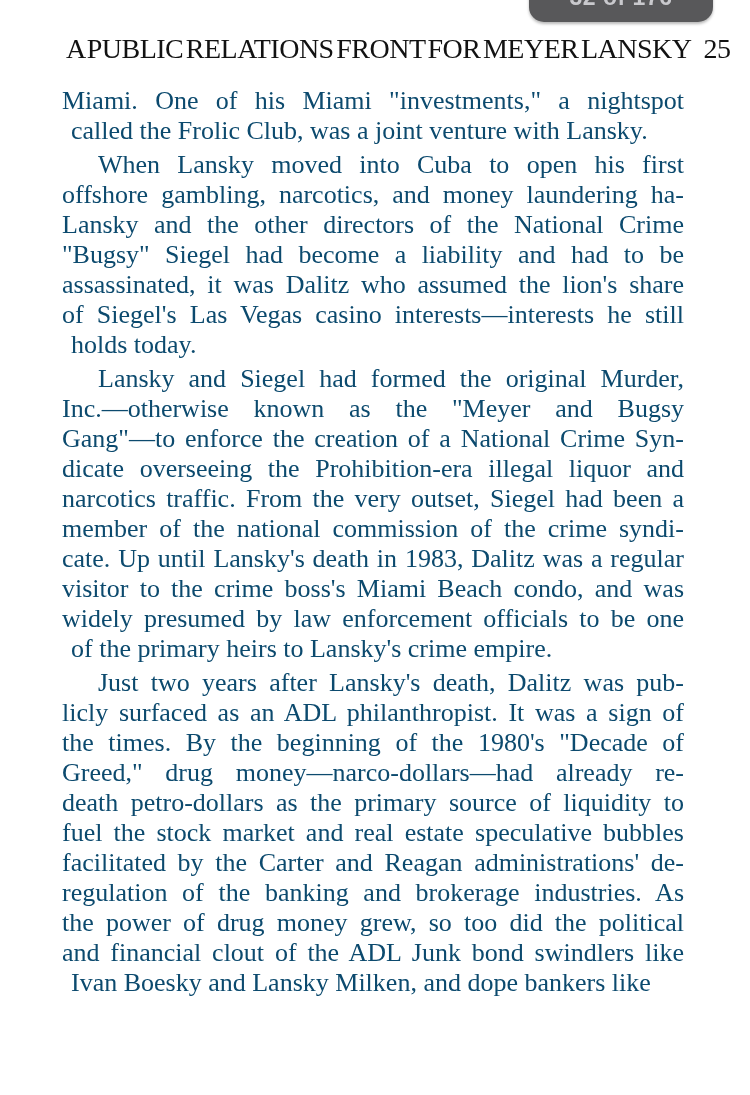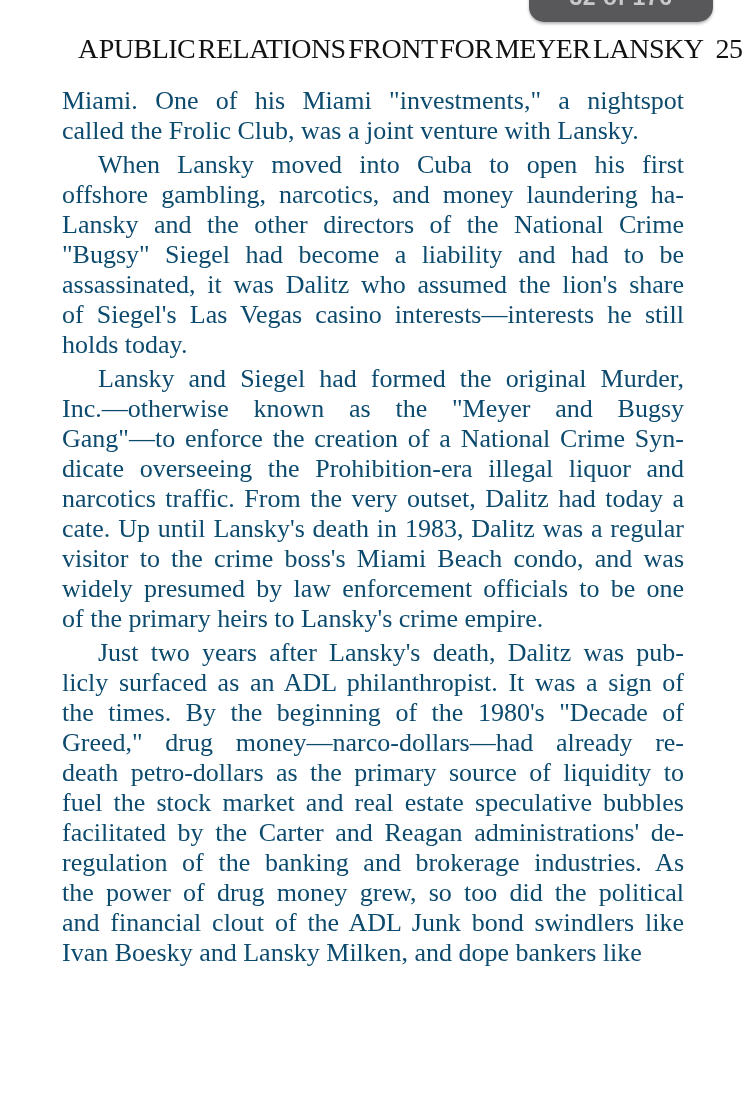--- a/index.html
+++ b/index.html
@@ -32,21 +32,21 @@
     font-size: 23px;
     font-weight: bold;
     color: #c9c9cd;
     letter-spacing: 0.5px;
     line-height: 1;
   }
 
   
   .header {
     position: absolute;
-    left: 78px;
+    left: 66px;
     top: 33px;
     white-space: nowrap;
     font-size: 28px;
     letter-spacing: -0.5px;
     word-spacing: -4px;
     color: #121212;
   }
   .header .pagenum { margin-left: 12px; word-spacing: 0; }
 
   
@@ -57,21 +57,21 @@
     width: 622px;
     font-size: 26px;
     line-height: 30px;
     color: #0c4a6e;
   }
   .para + .para { margin-top: 4px; }
   .line {
     text-align: justify;
     text-align-last: justify;
   }
-  .line.last { text-align-last: left; }
+  .line.last { text-align-last: left; margin-left: 9px; }
   .para.indent .line:first-child { text-indent: 36px; }
 </style>
 </head>
 <body>
 
 <div class="page">
 
   <div class="badge" style="background: rgb(88, 88, 90);">
     <span style="color: rgb(201, 201, 205);">32 of 176</span>
   </div>
@@ -92,21 +92,22 @@
         <div class="line">"Bugsy" Siegel had become a liability and had to be</div>
         <div class="line">assassinated, it was Dalitz who assumed the lion's share</div>
         <div class="line">of Siegel's Las Vegas casino interests—interests he still</div>
         <div class="line last">holds today.</div>
       </div>
       <div class="para indent">
         <div class="line">Lansky and Siegel had formed the original Murder,</div>
         <div class="line">Inc.—otherwise known as the "Meyer and Bugsy</div>
         <div class="line">Gang"—to enforce the creation of a National Crime Syn-</div>
         <div class="line">dicate overseeing the Prohibition-era illegal liquor and</div>
-        <div class="line">narcotics traffic. From the very outset, Dalitz had today a</div>
+        <div class="line">narcotics traffic. From the very outset, Siegel had been a</div>
+        <div class="line">member of the national commission of the crime syndi-</div>
         <div class="line">cate. Up until Lansky's death in 1983, Dalitz was a regular</div>
         <div class="line">visitor to the crime boss's Miami Beach condo, and was</div>
         <div class="line">widely presumed by law enforcement officials to be one</div>
         <div class="line last">of the primary heirs to Lansky's crime empire.</div>
       </div>
       <div class="para indent">
         <div class="line">Just two years after Lansky's death, Dalitz was pub-</div>
         <div class="line">licly surfaced as an ADL philanthropist. It was a sign of</div>
         <div class="line">the times. By the beginning of the 1980's "Decade of</div>
         <div class="line">Greed," drug money—narco-dollars—had already re-</div>

